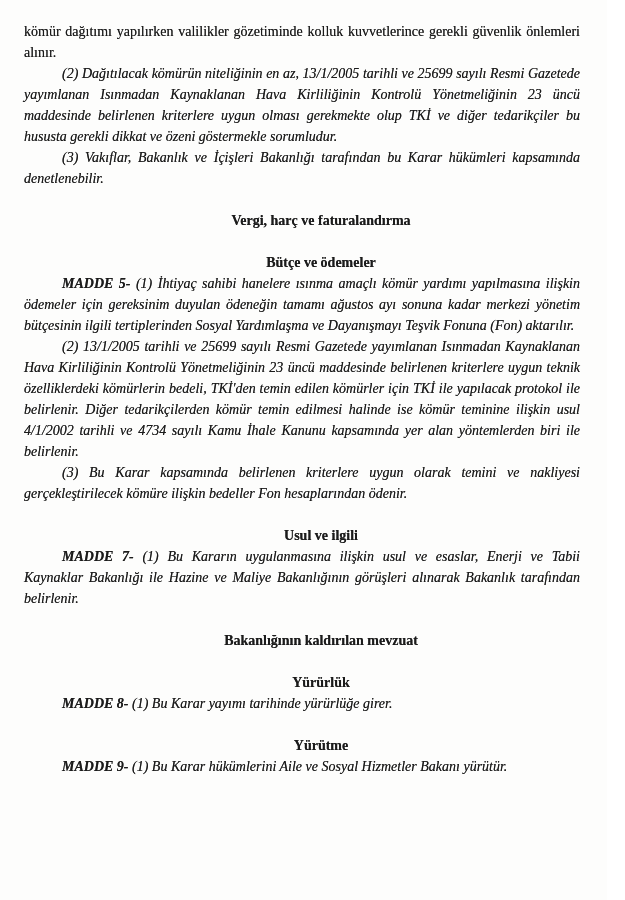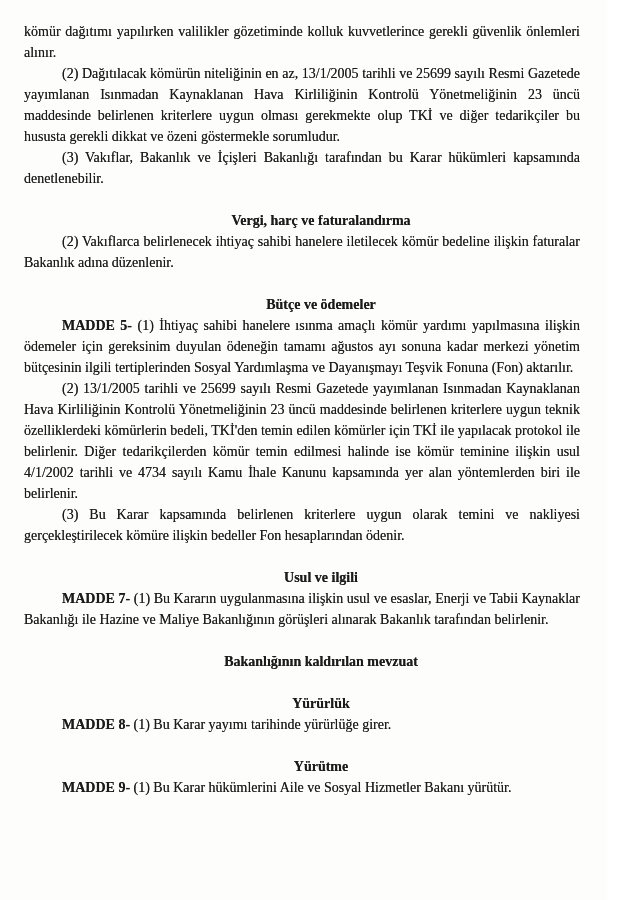--- a/index.html
+++ b/index.html
@@ -23,20 +23,21 @@
     font-size: 14px;
     line-height: 21px;
     text-shadow: 0 0 0.6px rgba(30,30,30,0.75);
   }
   p {
     margin: 0;
     text-align: justify;
   }
   p.indent {
     text-indent: 38px;
+    font-style: italic;
   }
   .lead {
     font-weight: bold;
   }
   h3.heading {
     margin: 21px 0 0 0;
     font-size: 14px;
     line-height: 21px;
     font-weight: bold;
     text-indent: 38px;
@@ -50,21 +51,20 @@
 <div class="page">
 
   <p><span class="lead"></span><span>kömür dağıtımı yapılırken valilikler gözetiminde kolluk kuvvetlerince gerekli güvenlik önlemleri alınır.</span></p>
 
   <p class="indent"><span class="lead"></span><span>(2) Dağıtılacak kömürün niteliğinin en az, 13/1/2005 tarihli ve 25699 sayılı Resmi Gazetede yayımlanan Isınmadan Kaynaklanan Hava Kirliliğinin Kontrolü Yönetmeliğinin 23 üncü maddesinde belirlenen kriterlere uygun olması gerekmekte olup TKİ ve diğer tedarikçiler bu hususta gerekli dikkat ve özeni göstermekle sorumludur.</span></p>
 
   <p class="indent"><span class="lead"></span><span>(3) Vakıflar, Bakanlık ve İçişleri Bakanlığı tarafından bu Karar hükümleri kapsamında denetlenebilir.</span></p>
 
   <section>
     <h3 class="heading">Vergi, harç ve faturalandırma</h3>
-    <p class="indent"><span class="lead"></span><span>(2) Vakıflarca belirlenecek ihtiyaç sahibi hanelere iletilecek kömür bedeline ilişkin faturalar Bakanlık adına düzenlenir.</span></p>
   </section>
 
   <section>
     <h3 class="heading">Bütçe ve ödemeler</h3>
     <p class="indent"><span class="lead">MADDE 5-</span><span> (1) İhtiyaç sahibi hanelere ısınma amaçlı kömür yardımı yapılmasına ilişkin ödemeler için gereksinim duyulan ödeneğin tamamı ağustos ayı sonuna kadar merkezi yönetim bütçesinin ilgili tertiplerinden Sosyal Yardımlaşma ve Dayanışmayı Teşvik Fonuna (Fon) aktarılır.</span></p>
     <p class="indent"><span class="lead"></span><span>(2) 13/1/2005 tarihli ve 25699 sayılı Resmi Gazetede yayımlanan Isınmadan Kaynaklanan Hava Kirliliğinin Kontrolü Yönetmeliğinin 23 üncü maddesinde belirlenen kriterlere uygun teknik özelliklerdeki kömürlerin bedeli, TKİ'den temin edilen kömürler için TKİ ile yapılacak protokol ile belirlenir. Diğer tedarikçilerden kömür temin edilmesi halinde ise kömür teminine ilişkin usul 4/1/2002 tarihli ve 4734 sayılı Kamu İhale Kanunu kapsamında yer alan yöntemlerden biri ile belirlenir.</span></p>
     <p class="indent"><span class="lead"></span><span>(3) Bu Karar kapsamında belirlenen kriterlere uygun olarak temini ve nakliyesi gerçekleştirilecek kömüre ilişkin bedeller Fon hesaplarından ödenir.</span></p>
   </section>
 
   <section>

